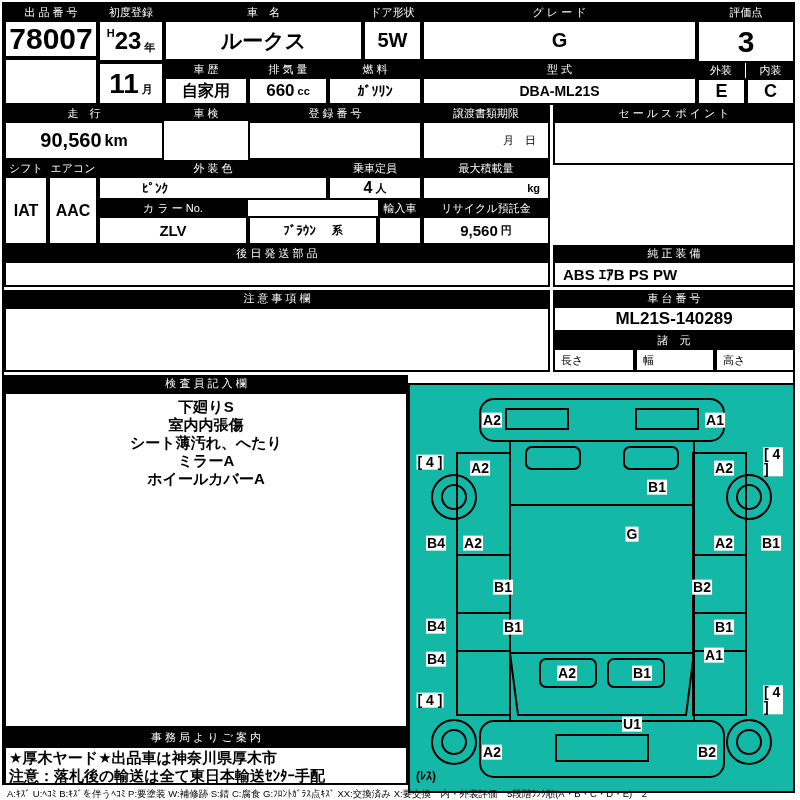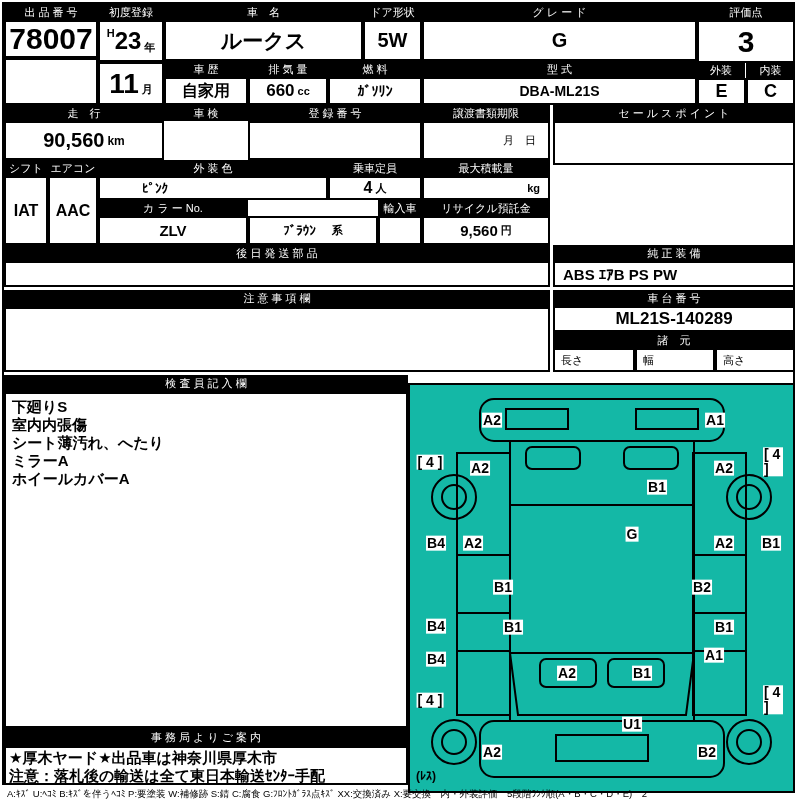--- a/index.html
+++ b/index.html
@@ -9,21 +9,21 @@
   .frame { position:absolute; left:2px; top:2px; width:793px; height:783px; border:2px solid #000; }
   .cell { position:absolute; display:flex; align-items:center; justify-content:center;
           overflow:hidden; white-space:nowrap; }
   .h { background:#000; color:#fff; font-size:11px; line-height:1; }
   .v { background:#fff; color:#000; border:2px solid #000; font-weight:bold; font-size:15px; }
   .left { justify-content:flex-start; }
   .right { justify-content:flex-end; }
   .unit { font-size:11px; font-weight:bold; margin-left:3px; }
   .notes-box { position:absolute; left:4px; top:392px; width:404px; height:336px;
                border:2px solid #000; background:#fff; padding:4px 6px; }
-  .notes-box div { font-weight:bold; font-size:15px; line-height:18px; }
+  .notes-box div { font-weight:bold; font-size:15px; line-height:18px;text-align:center; }
   .office-box { position:absolute; left:4px; top:746px; width:404px; height:39px;
                 border:2px solid #000; background:#fff; padding:1px 3px; }
   .office-box div { font-weight:bold; font-size:15px; line-height:18px; white-space:nowrap; }
   .diagram { position:absolute; left:408px; top:375px; width:387px; height:410px;
              border:2px solid #000; background:#14b8a6;margin-top:8px; }
   .markers { position:absolute; left:0; top:0; width:100%; height:100%; }
   .markers div { position:absolute; transform:translate(-50%,-50%); font-weight:bold;
                  font-size:14px; background:#fff; padding:0 1px; line-height:1.05; }
   .res { position:absolute; left:6px; top:384px; font-weight:bold; font-size:12px; }
   .legend { position:absolute; left:7px; top:788px; width:788px; font-size:9.5px;
@@ -79,21 +79,21 @@
   <div class="cell v" style="left:422px;top:77px;width:275px;height:28px;font-size:14px">DBA-ML21S</div>
 
   <div class="cell h" style="left:697px;top:63px;width:49px;height:15px;border-right:1px solid #fff">外装</div>
   <div class="cell h" style="left:746px;top:63px;width:49px;height:15px">内装</div>
   <div class="cell v" style="left:697px;top:78px;width:49px;height:27px;font-size:18px">E</div>
   <div class="cell v" style="left:746px;top:78px;width:49px;height:27px;font-size:18px">C</div>
 
   <div class="cell h" style="left:4px;top:105px;width:160px;height:16px">走　行</div>
   <div class="cell v" style="left:4px;top:121px;width:160px;height:39px">
     <span style="font-size:20px">90,560</span>
-    <span class="unit" style="font-size:12px">km</span>
+    <span class="unit" style="font-size:16px">km</span>
   </div>
 
   <div class="cell h" style="left:164px;top:105px;width:84px;height:16px">車 検</div>
 
   <div class="cell h" style="left:248px;top:105px;width:174px;height:16px">登 録 番 号</div>
   <div class="cell v" style="left:248px;top:121px;width:174px;height:39px"></div>
 
   <div class="cell h" style="left:422px;top:105px;width:128px;height:16px">譲渡書類期限</div>
   <div class="cell v right" style="left:422px;top:121px;width:128px;height:39px;font-weight:normal;font-size:11px;padding-right:12px">月　日</div>
 

